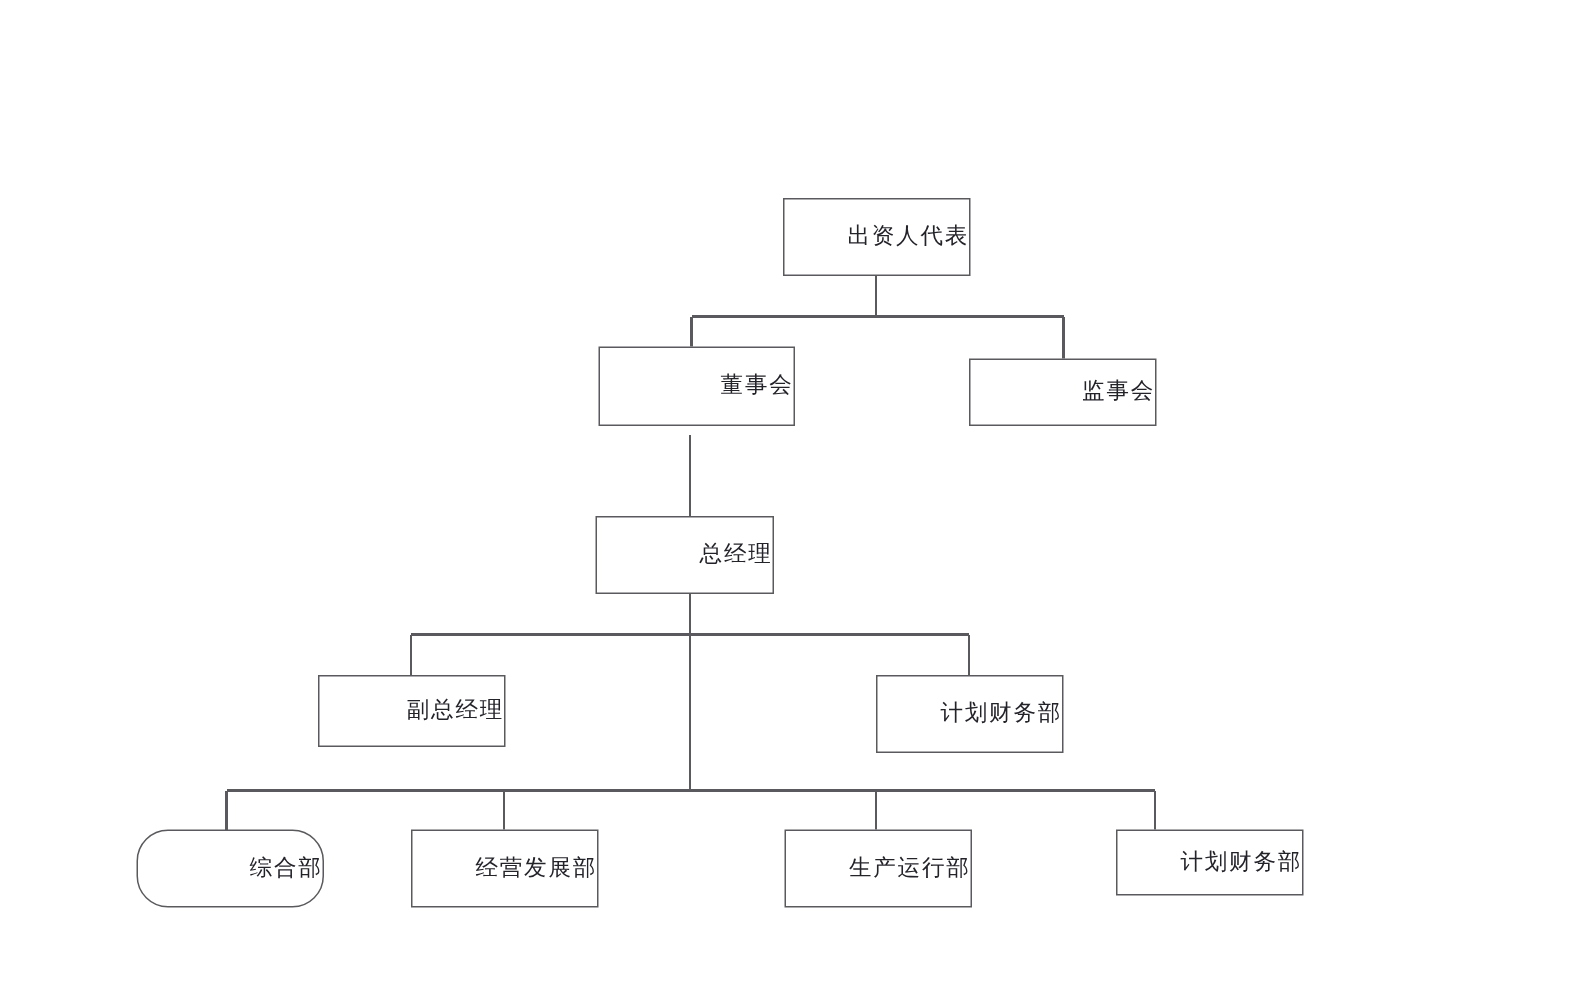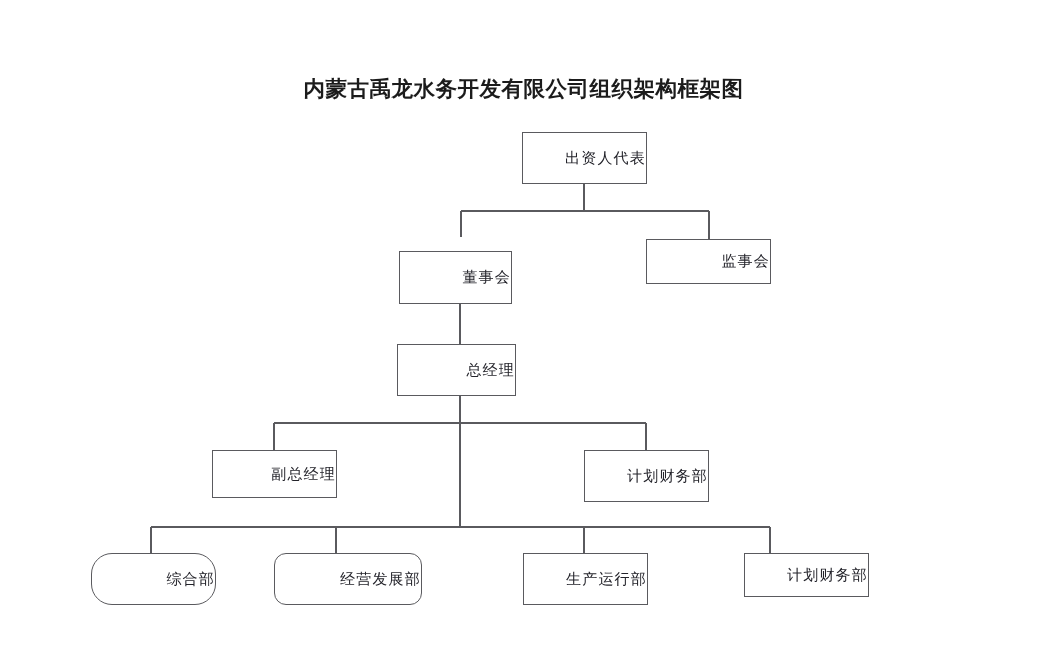--- a/index.html
+++ b/index.html
@@ -54,21 +54,20 @@
     letter-spacing: 1.2px;
     white-space: nowrap;
     line-height: 1;
   }
 </style>
 </head>
 <body>
 
 <div id="chart-root">
 
-  <div class="chart-title">内蒙古禹龙水务开发有限公司组织架构框架图</div>
 
   <svg class="org-svg" width="1047" height="670" aria-hidden="true">
     <g id="edge-layer" stroke="#5a5a5e" stroke-width="1.4" fill="none" shape-rendering="crispEdges">
         <line x1="584" y1="184" x2="584" y2="211"></line>
         <line x1="461" y1="211" x2="709" y2="211"></line>
         <line x1="461" y1="211" x2="461" y2="237"></line>
         <line x1="709" y1="211" x2="709" y2="239"></line>
         <line x1="460" y1="290" x2="460" y2="344"></line>
         <line x1="460" y1="396" x2="460" y2="527"></line>
         <line x1="274" y1="423" x2="646" y2="423"></line>
@@ -79,39 +78,39 @@
         <line x1="336" y1="527" x2="336" y2="553"></line>
         <line x1="584" y1="527" x2="584" y2="553"></line>
         <line x1="770" y1="527" x2="770" y2="553"></line>
       </g>
   </svg>
 
   <div id="node-layer">
       <div class="node-box" style="left: 522px; top: 132px; width: 125px; height: 52px;">
         <span class="node-label">出资人代表</span>
       </div>
-      <div class="node-box" style="left: 399px; top: 251px; width: 113px; height: 53px;">
+      <div class="node-box" style="left: 399px; top: 231px; width: 131px; height: 53px;">
         <span class="node-label">董事会</span>
       </div>
       <div class="node-box" style="left: 646px; top: 239px; width: 125px; height: 45px;">
         <span class="node-label">监事会</span>
       </div>
       <div class="node-box" style="left: 397px; top: 344px; width: 119px; height: 52px;">
         <span class="node-label">总经理</span>
       </div>
       <div class="node-box" style="left: 212px; top: 450px; width: 125px; height: 48px;">
         <span class="node-label">副总经理</span>
       </div>
       <div class="node-box" style="left: 584px; top: 450px; width: 125px; height: 52px;">
         <span class="node-label">计划财务部</span>
       </div>
       <div class="node-box" style="left: 91px; top: 553px; width: 125px; height: 52px; border-radius: 21px;">
         <span class="node-label">综合部</span>
       </div>
-      <div class="node-box" style="left: 274px; top: 553px; width: 148px; height: 52px; border-radius: 12px;">
+      <div class="node-box" style="left: 274px; top: 553px; width: 125px; height: 52px;">
         <span class="node-label">经营发展部</span>
       </div>
       <div class="node-box" style="left: 523px; top: 553px; width: 125px; height: 52px; padding-left: 20px;">
         <span class="node-label">生产运行部</span>
       </div>
       <div class="node-box" style="left: 708px; top: 553px; width: 125px; height: 44px; margin-left: 36px;">
         <span class="node-label">计划财务部</span>
       </div>
     </div>
 

